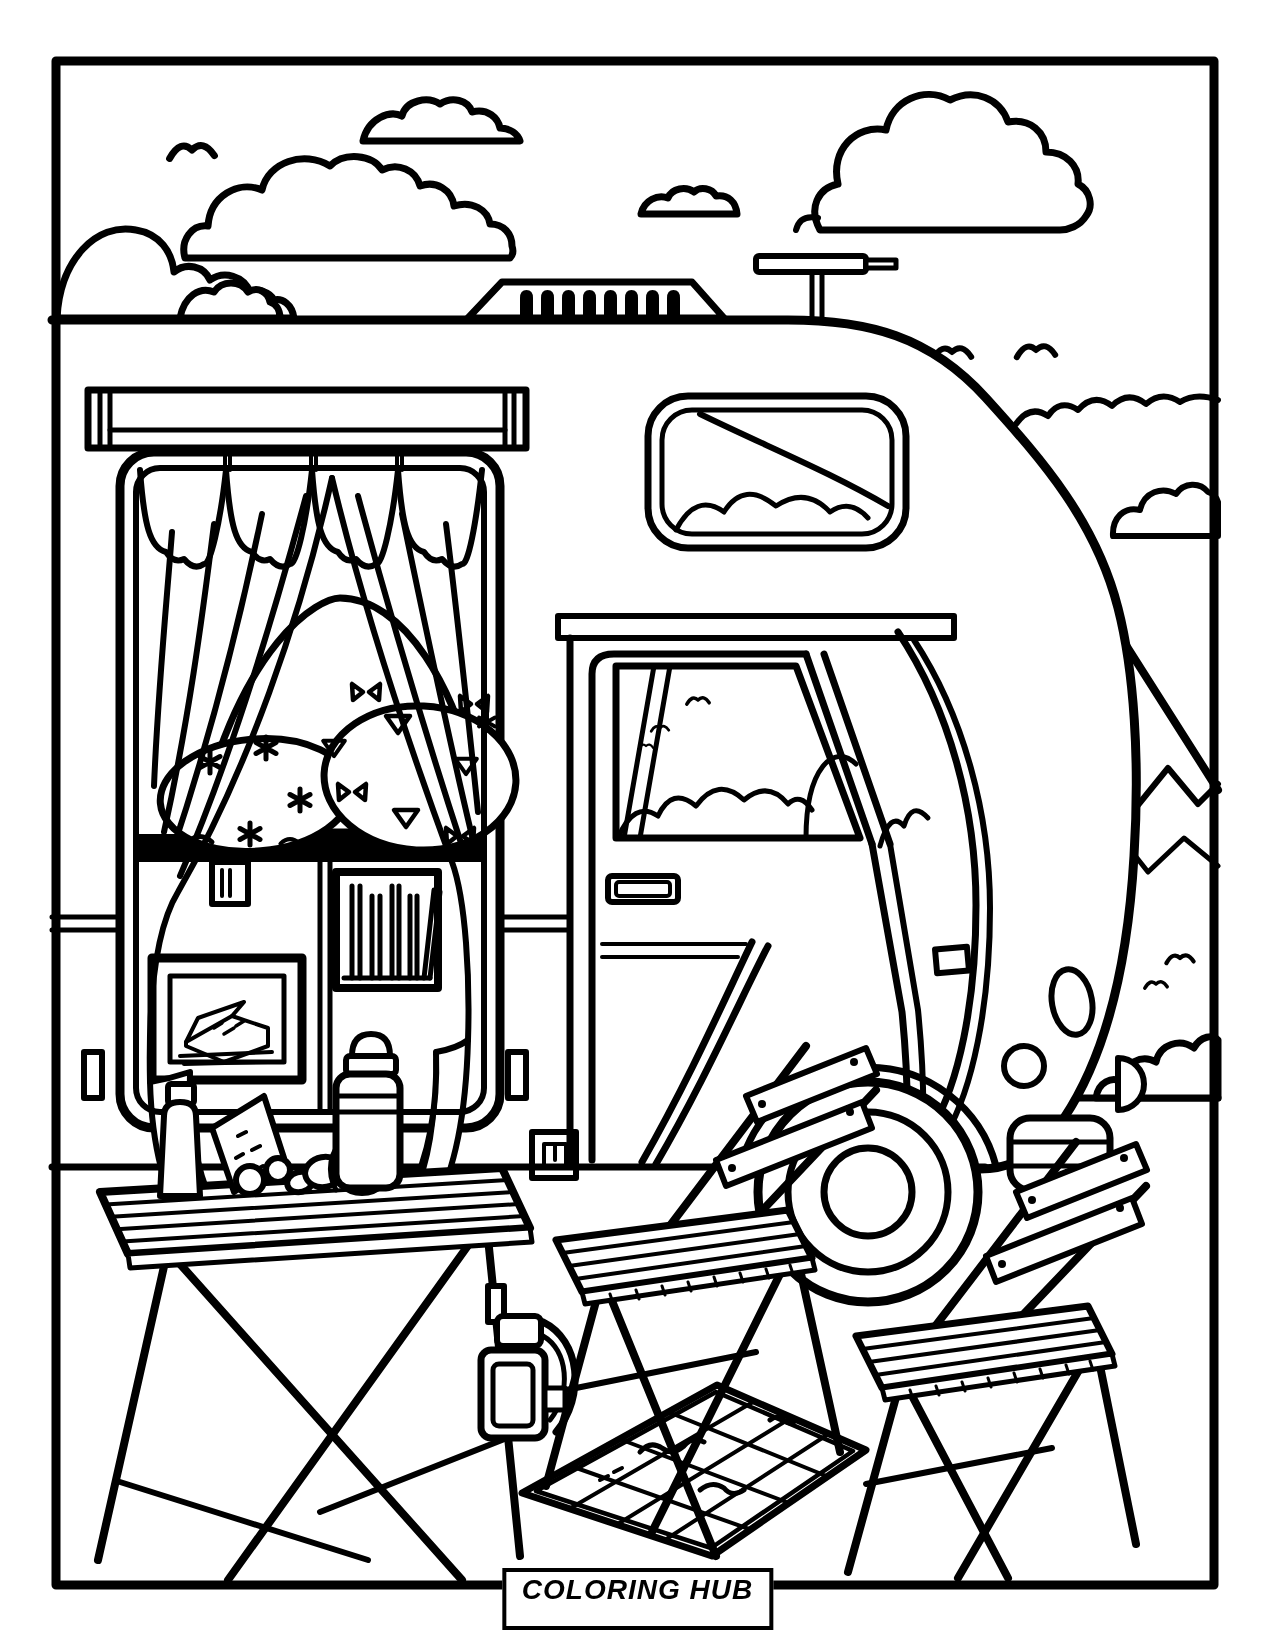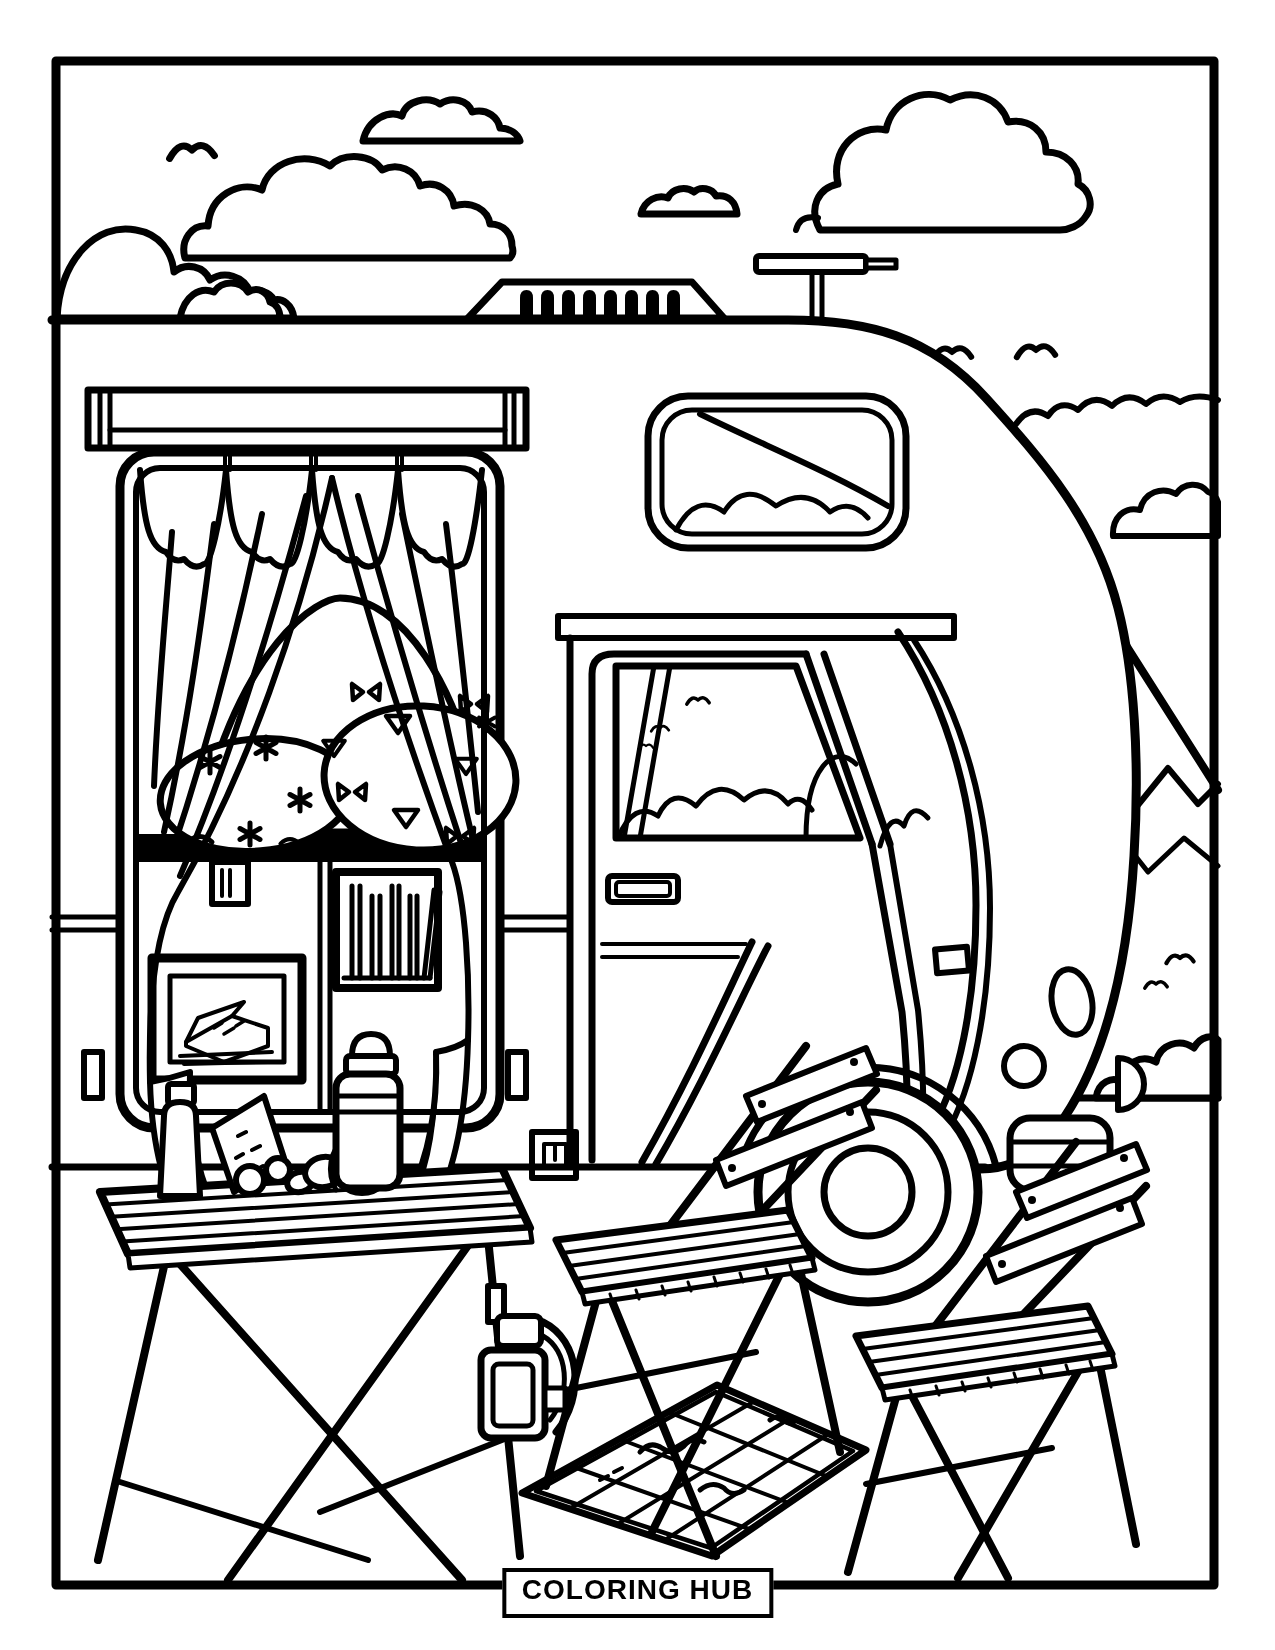--- a/index.html
+++ b/index.html
@@ -4,22 +4,22 @@
 <style>
   :root { --ink:#000000; --paper:#ffffff; }
   html,body { margin:0; padding:0; background:var(--paper); }
   .page { position:relative; width:1275px; height:1650px; background:var(--paper); overflow:hidden;
           font-family:"Liberation Sans", sans-serif; }
   svg.scene { position:absolute; left:0; top:0; width:1275px; height:1650px; display:block; }
   svg.scene path, svg.scene rect, svg.scene circle, svg.scene ellipse, svg.scene line, svg.scene polygon {
     vector-effect:none;
   }
   .brand-box { position:absolute; left:50%; top:1568px; transform:translateX(-50%);
-    background:var(--paper); border:4px solid var(--ink); padding:2px 16px 8px 16px;
-    font-weight:bold; font-size:28px; letter-spacing:1px; color:var(--ink); white-space:nowrap; }
+    background:var(--paper); border:4px solid var(--ink); padding:2px 16px 20px 16px;
+    font-weight:bold; font-size:28px; letter-spacing:1px; color:var(--ink); white-space:nowrap;font-style:italic; }
 </style>
 </head>
 <body>
 
 <div class="page">
 <svg class="scene" viewBox="0 0 1275 1650" fill="none" stroke-linecap="round" stroke-linejoin="round">
   <defs>
     <path id="bird" d="M-16,6 Q-8,-8 0,0 Q8,-8 16,4" stroke="var(--ink)" stroke-width="5" fill="none"></path>
     <path id="flower" d="M0,-11 V11 M-10,-5.5 L10,5.5 M-10,5.5 L10,-5.5" stroke="var(--ink)" stroke-width="5" fill="none"></path>
     <path id="butterfly" d="M-3,0 L-14,-8 L-13,8 Z M3,0 L14,-8 L13,8 Z" stroke="var(--ink)" stroke-width="4.5" fill="none"></path>

